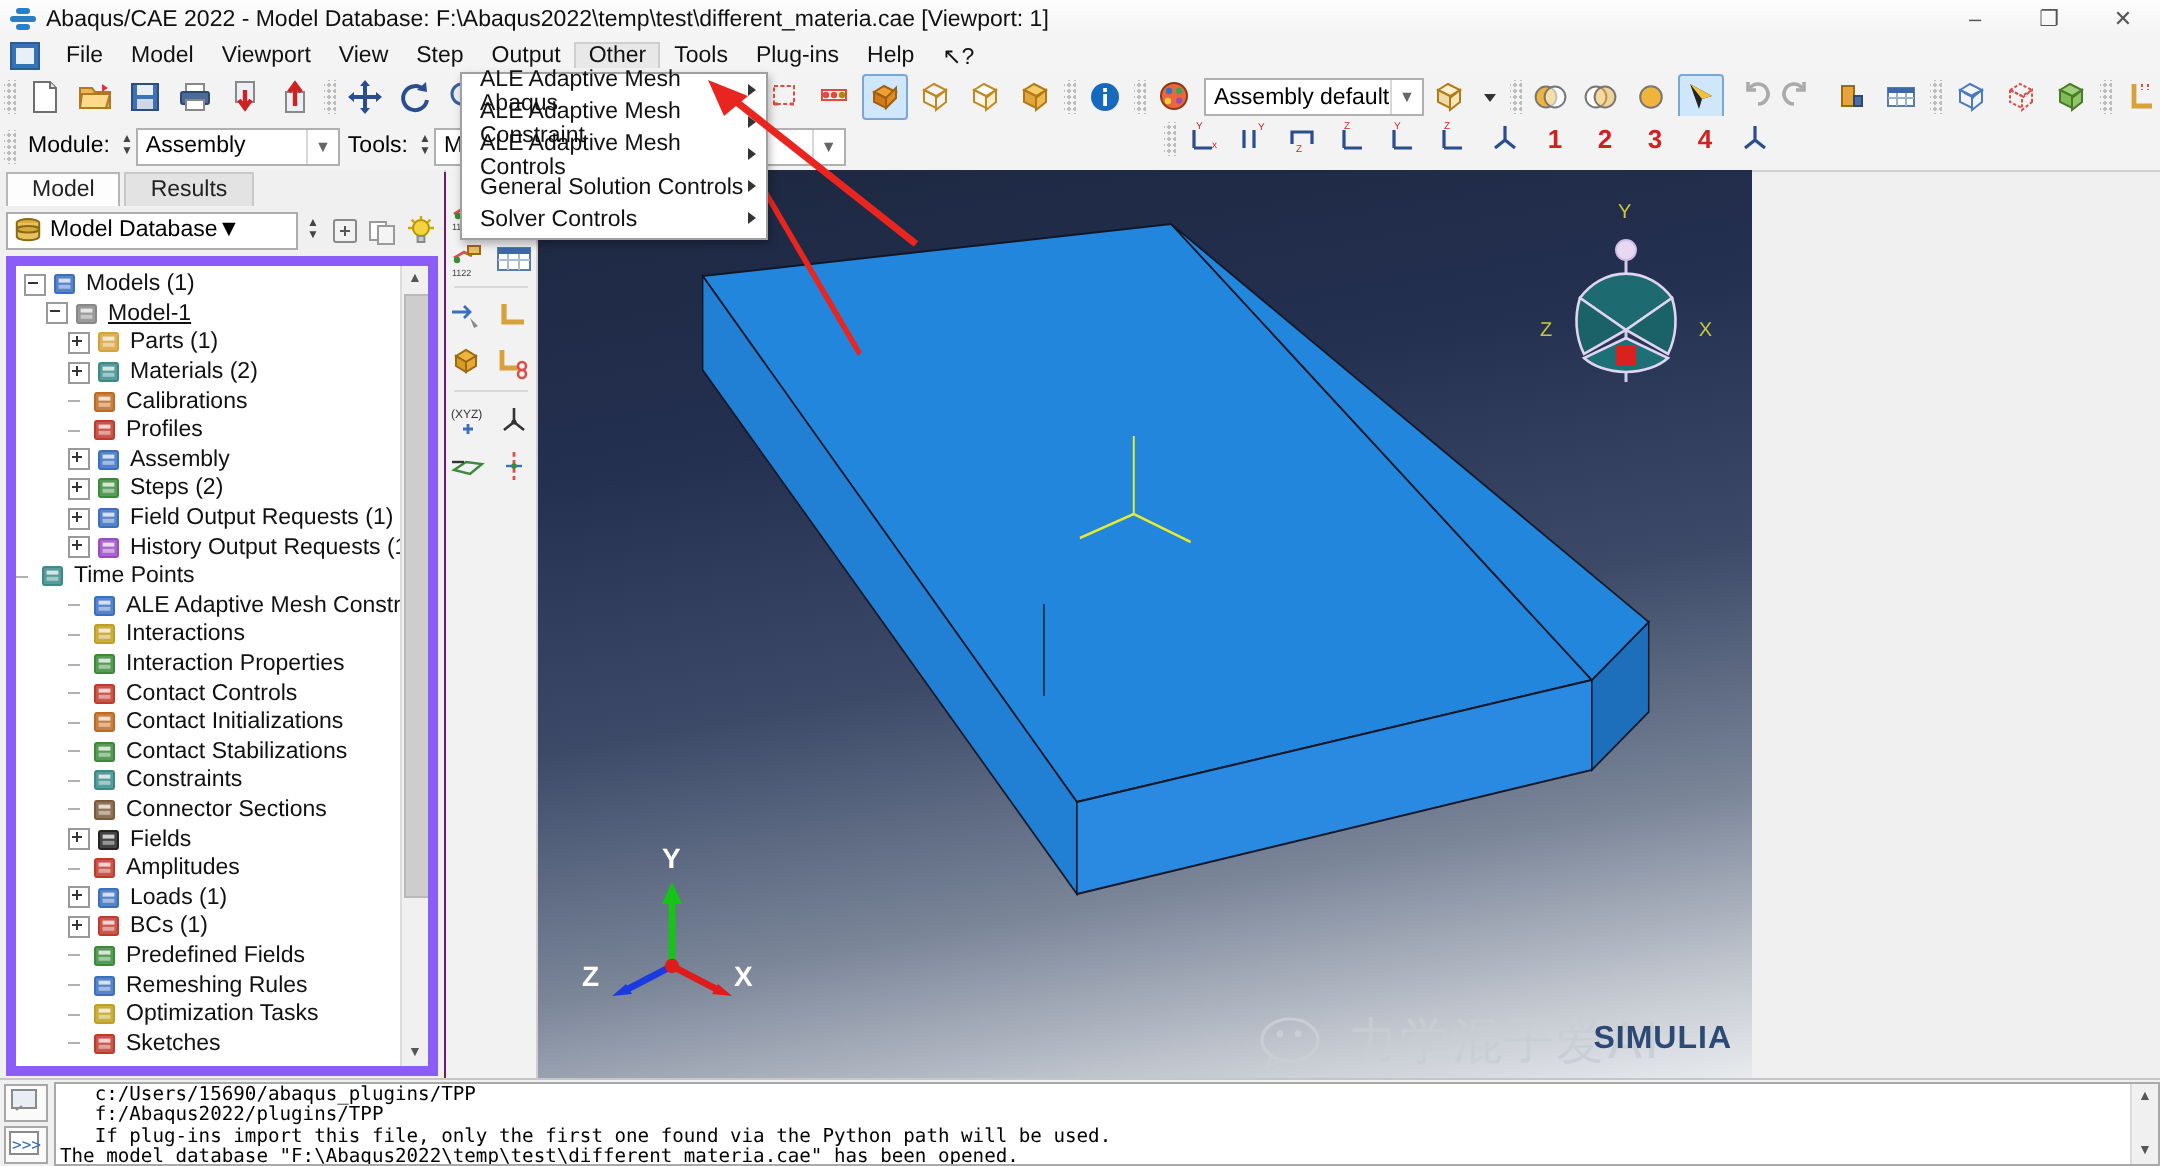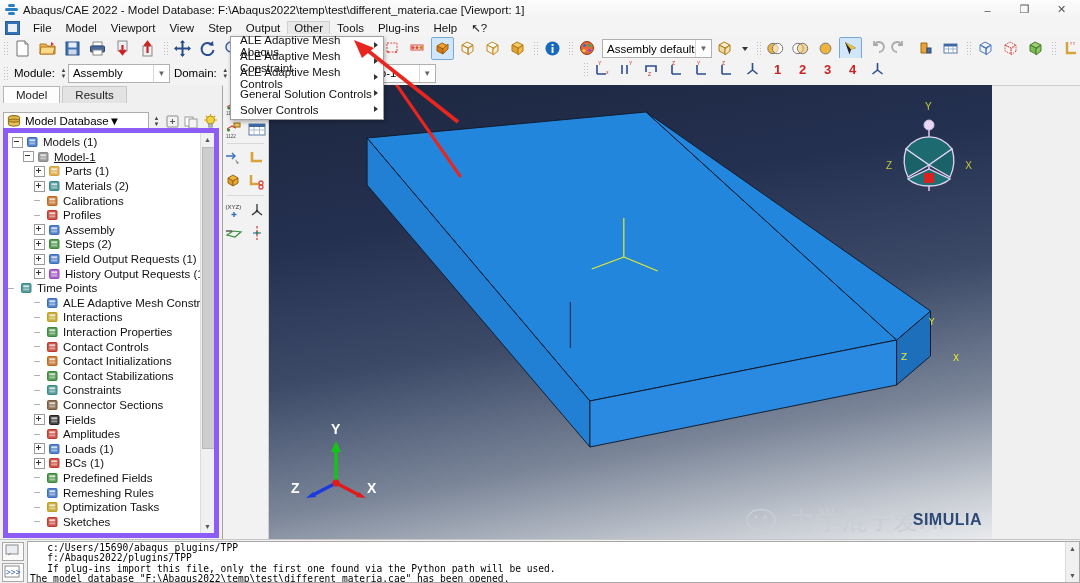--- a/index.html
+++ b/index.html
@@ -3,21 +3,21 @@
 <meta charset="utf-8">
 <style>
   html,body{margin:0;padding:0;}
   body{
     width:1080px;height:583px;overflow:hidden;
     font-family:"Liberation Sans",sans-serif;
     font-size:11px;color:#000;
     background:#f0f0f0;
     -webkit-font-smoothing:antialiased;
   }
-  #app{position:relative;width:992px;height:583px;background:#a3a3a3;}
+  #app{position:relative;width:876px;height:583px;background:#701a75;}
 
   
   .titlebar{
     position:absolute;left:0;top:0;width:1080px;height:19px;
     background:linear-gradient(#fdfdfd,#f3f3f3);
     border-bottom:1px solid #dcdcdc;
     display:flex;align-items:center;
   }
   .tb-icon{width:15px;height:13px;margin-left:4px;margin-right:4px;position:relative;flex:0 0 auto;}
   .tb-icon .d1{position:absolute;left:4px;top:1px;width:7px;height:3px;background:#2a7fc4;border-radius:2px;}
@@ -57,21 +57,21 @@
   .spin{width:9px;height:17px;flex:0 0 auto;display:flex;flex-direction:column;justify-content:center;
     align-items:center;font-size:6px;color:#444;line-height:6px;}
   .lbl{font-size:11.5px;margin:0 4px;flex:0 0 auto;}
 
   
   .leftpanel{position:absolute;left:0;top:85px;width:222px;bottom:43px;background:#f0f0f0;}
   .tabs{display:flex;height:18px;padding-left:3px;background:#f0f0f0;align-items:flex-end;}
   .tab{font-size:11.5px;padding:2px 12px 2px 12px;border:1px solid #c8c8c8;border-bottom:none;
     background:#e3e3e3;color:#222;margin-right:2px;}
   .tab.active{background:#fdfdfd;border-color:#b6b6b6;position:relative;z-index:2;}
-  .dbbar{height:20px;margin:8px 3px 0 3px;display:flex;align-items:center;justify-content:center;}
+  .dbbar{height:20px;margin:2px 3px 0 3px;display:flex;align-items:center;justify-content:center;}
   .dbcombo{flex:1 1 auto;height:17px;border:1px solid #adadad;background:#fff;display:flex;align-items:center;
     position:relative;font-size:11.5px;}
   .dbicon{width:14px;height:12px;margin:0 4px 0 3px;flex:0 0 auto;position:relative;}
   .tree{position:absolute;left:3px;right:3px;top:43px;bottom:2px;background:#fff;
     border:5px solid #8b5cf6;overflow:hidden;}
   .treeinner{position:absolute;left:0;top:2px;right:13px;bottom:0;overflow:hidden;}
   .trow{height:14.6px;display:flex;align-items:center;white-space:nowrap;font-size:11.5px;color:#111;}
   .plus{width:9px;height:9px;border:1px solid #9a9a9a;background:#fff;
     position:relative;flex:0 0 auto;margin-right:3px;}
   .plus:before{content:"";position:absolute;left:1px;top:3px;width:5px;height:1px;background:#333;}
@@ -417,21 +417,21 @@
     <div class="grip"></div>
     <span class="lbl">Module:</span>
     <div class="spin">
         <span>▲</span>
         <span>▼</span>
       </div>
     <div class="combo" style="width:96px">
       <span>Assembly</span>
       <span class="arrow">▼</span>
     </div>
-    <span class="lbl">Domain:</span>
+    <span class="lbl">Tools:</span>
     <div class="spin">
         <span>▲</span>
         <span>▼</span>
       </div>
     <div class="combo" style="width:78px">
       <span>Model-1</span>
       <span class="arrow">▼</span>
     </div>
     <span class="lbl">Step:</span>
     <div class="spin">

